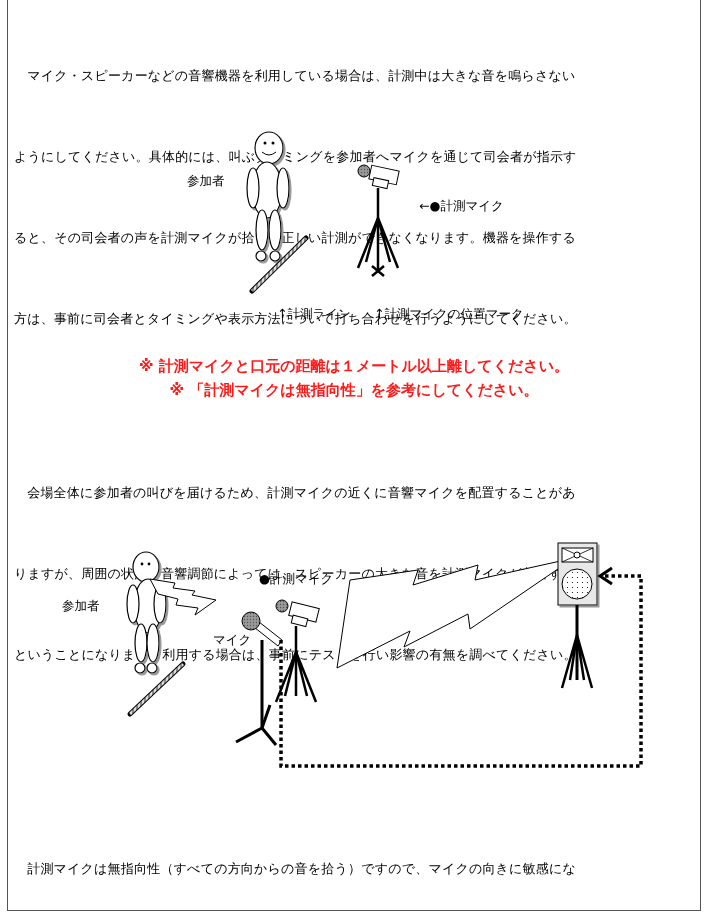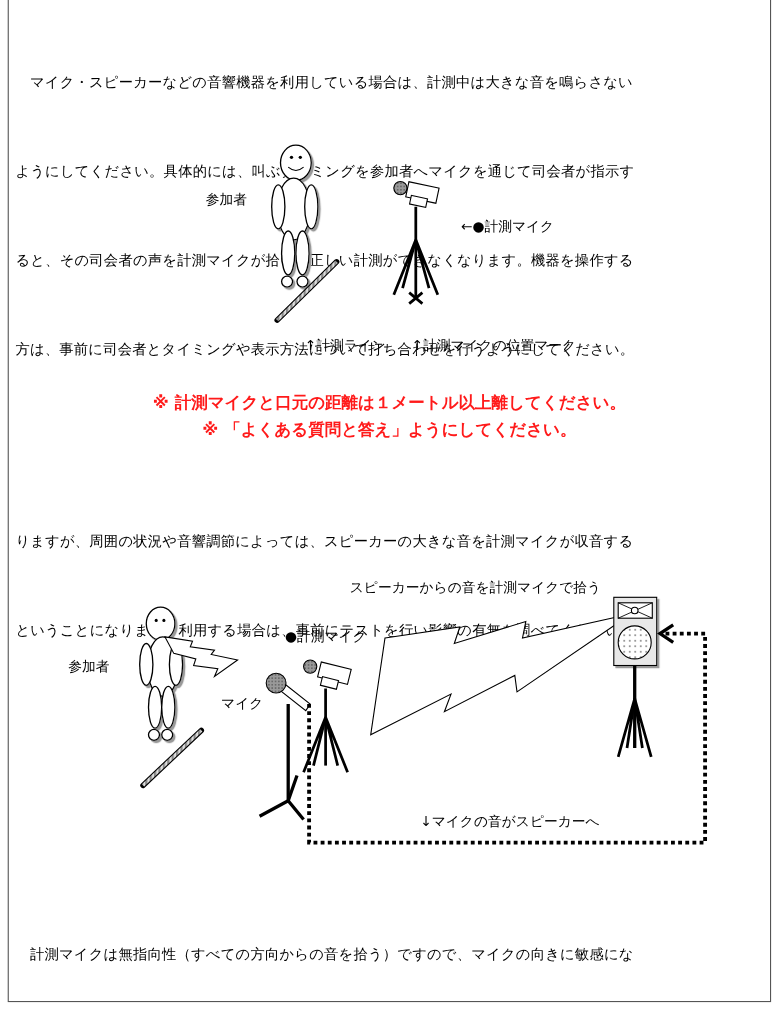--- a/index.html
+++ b/index.html
@@ -77,24 +77,25 @@
     <path d="M372 266 L384 276 M384 266 L372 276" stroke="#000" stroke-width="2.5"></path>
   </svg>
   <div class="lbl" style="left:187px;top:48px;">参加者</div>
   <div class="lbl" style="left:419px;top:45px;margin-top:28px;">←●計測マイク</div>
   <div class="lbl" style="left:265px;top:181px;margin-left:12px;">↑計測ライン</div>
   <div class="lbl" style="left:374px;top:181px;text-align:center;">↑計測マイクの位置マーク</div>
 </div>
 
 <div class="notes" style="top:354px;">
   <div>※ 計測マイクと口元の距離は１メートル以上離してください。</div>
-  <div>※ 「よくある質問と答え」ようにしてください。</div>
+  <div>※ 「計測マイクは無指向性」を参考にしてください。</div>
 </div>
 
 <div class="para" style="top:425px;">
+  <div>　会場全体に参加者の叫びを届けるため、計測マイクの近くに音響マイクを配置することがあ</div>
   <div>りますが、周囲の状況や音響調節によっては、スピーカーの大きな音を計測マイクが収音する</div>
   <div>ということになります。利用する場合は、事前にテストを行い影響の有無を調べてください。</div>
 </div>
 
 <div class="fig" style="top:515px;height:265px;">
   <svg width="708" height="265" viewBox="0 515 708 265">
     <defs>
       <filter id="sh2" x="-20%" y="-20%" width="160%" height="160%">
         <feDropShadow dx="2" dy="2" stdDeviation="0.6" flood-color="#999"></feDropShadow>
       </filter>
@@ -153,25 +154,23 @@
       <path d="M562 548 L593 562 M593 548 L562 562" stroke="#000" stroke-width="0.8"></path>
       <circle cx="577" cy="555" r="3" fill="#fff" stroke="#000"></circle>
       <circle cx="577" cy="584" r="15" fill="url(#dots)" stroke="#000"></circle>
       <line x1="577" y1="605" x2="577" y2="680" stroke="#000" stroke-width="3"></line>
       <path d="M577 635 L562 688 M577 635 L592 688 M577 635 L570 680 M577 635 L584 680" stroke="#000" stroke-width="2.5" fill="none"></path>
     </g>
 
     <path d="M281 640 L281 766 L641 766 L641 576 L602 576" fill="none" stroke="#000" stroke-width="3.5" stroke-dasharray="3.5 3"></path>
     <path d="M612 568 L600 576 L612 584" fill="none" stroke="#000" stroke-width="3"></path>
   </svg>
-  <div class="lbl" style="left:318px;top:11px;">スピーカーからの音を計測マイクで拾う</div>
   <div class="lbl" style="left:62px;top:83px;">参加者</div>
   <div class="lbl" style="left:259px;top:56px;">●計測マイク</div>
-  <div class="lbl" style="left:201px;top:117px;">マイク</div>
-  <div class="lbl" style="left:382px;top:224px;">↓マイクの音がスピーカーへ</div>
+  <div class="lbl" style="left:213px;top:117px;">マイク</div>
 </div>
 
 <div class="para" style="top:801px;">
   <div>　計測マイクは無指向性（すべての方向からの音を拾う）ですので、マイクの向きに敏感にな</div>
   
   
   
 </div>
 
 </body></html>

